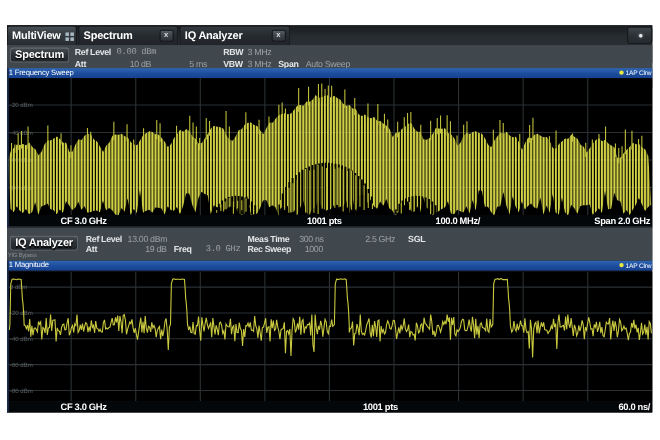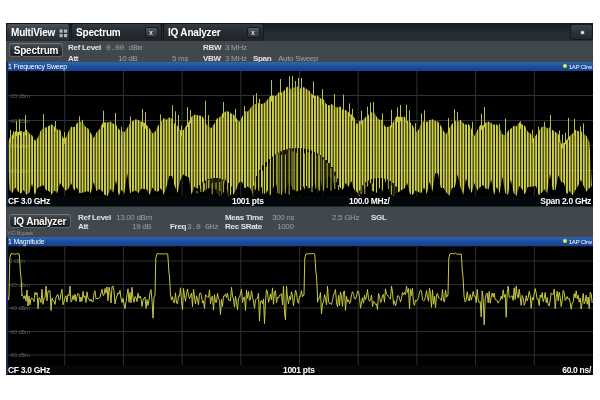--- a/index.html
+++ b/index.html
@@ -26,21 +26,21 @@
 .bluebar .r{position:absolute;right:1px;top:1.5px;font-size:6px;letter-spacing:-0.2px;}
 .dot{display:inline-block;width:4px;height:4px;margin-bottom:0.5px;border-radius:50%;background:#e8e840;margin-right:2px;vertical-align:0px;}
 #bb1{left:0;top:39px;position:absolute;}
 
 #c1{left:0;top:48px;width:587px;height:125px;background:#000;}
 #ax1{left:0;top:173px;width:587px;height:10px;background:#04070a;color:#fff;font-size:8.5px;font-weight:bold;letter-spacing:-0.3px;}
 #tb2{left:0;top:183px;width:587px;height:31px;background:#41484d;border-top:1px solid #20262a;}
 #bb2{left:0;top:214px;position:absolute;}
 #c2{left:0;top:224px;width:587px;height:118px;background:#000;}
 #ax2{left:0;top:342px;width:587px;height:10px;background:#04070a;color:#fff;font-size:8.5px;font-weight:bold;letter-spacing:-0.3px;}
-.axt{position:absolute;top:0;white-space:pre;}
+.axt{position:absolute;top:0;white-space:pre;margin-left:47px;}
 svg{display:block;}
 .g{stroke:#2b3134;stroke-width:1;fill:none;}
 .gl{fill:#5a6165;font-size:5.5px;font-family:"Liberation Sans",sans-serif;}
 </style></head><body>
 <div id="app">
   <div id="tabs" class="abs">
     <div class="tab" id="tabMV">
         <span class="lbl">MultiView</span>
       <svg class="mvicon" viewBox="0 0 9 9">
           <rect x="0.5" y="0.5" width="3.2" height="3.2" fill="#a7b8c2"></rect>
@@ -115,25 +115,25 @@
       <span class="axt" style="left:226px;">1001 pts</span>
       <span class="axt" style="left:343px;">100.0 MHz/</span>
       <span class="axt" style="right:2px;">Span 2.0 GHz</span>
     </div>
   <div id="tb2" class="abs">
     <div class="chanbtn" style="width:62px;line-height:14.5px;top:7px;">IQ Analyzer</div>
     <span class="lab" style="left:72px;top:6px;">Ref Level</span>
       <span class="val" style="left:110px;top:6px;">13.00 dBm</span>
     <span class="lab" style="left:72px;top:15px;">Att</span>
       <span class="val" style="left:126px;top:15px;">19 dB</span>
-    <span class="lab" style="left:164px;top:15px;text-align:center;">Freq</span>
+    <span class="lab" style="left:152px;top:15px;text-align:center;">Freq</span>
       <span class="val" style="left:181px;top:15px;font-family:Liberation Mono, monospace;">3.0 GHz</span>
     <span class="lab" style="left:219px;top:6px;">Meas Time</span>
       <span class="val" style="left:266px;top:6px;">300 ns</span>
-    <span class="lab" style="left:219px;top:15px;">Rec SRate</span>
+    <span class="lab" style="left:219px;top:15px;">Rec Sweep</span>
       <span class="val" style="left:271px;top:15px;">1000</span>
     <span class="lab" style="left:299px;top:6px;margin-top:38px;">SRate</span>
       <span class="val" style="left:326px;top:6px;">2.5 GHz</span>
     <span class="lab" style="left:365px;top:6px;">SGL</span>
     <span class="val" style="left:1px;top:23px;font-size:5.5px;color:#878d91;">YIG Bypass</span>
   </div>
   <div id="bb2" class="bluebar">
       <span class="t">1 Magnitude</span>
       <span class="r"><span class="dot"></span>1AP Clrw</span>
     </div>

